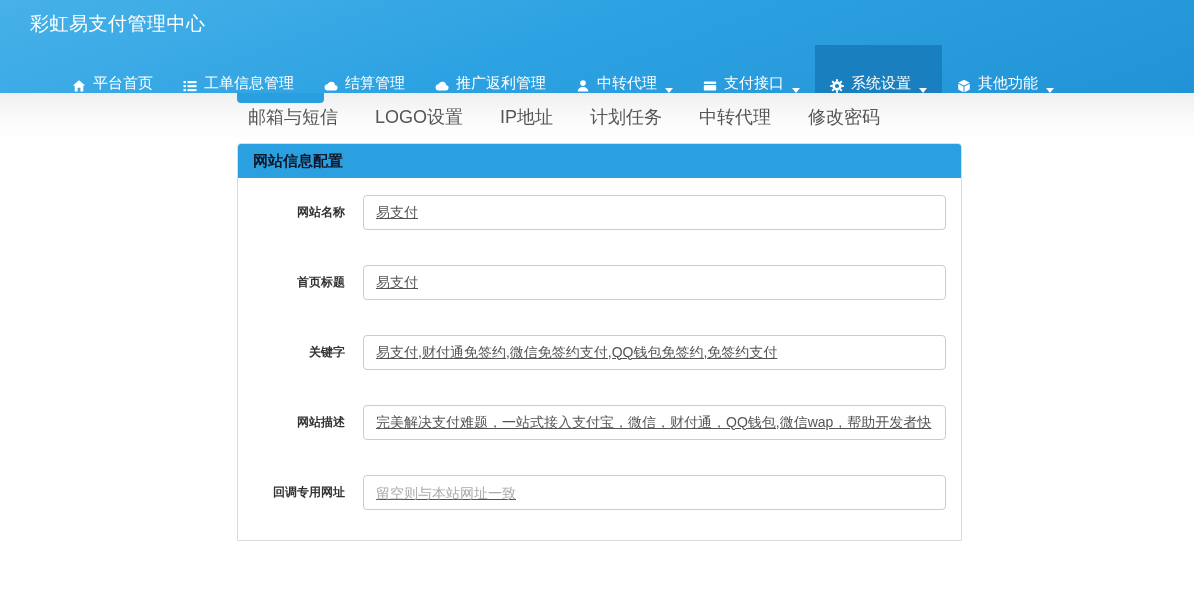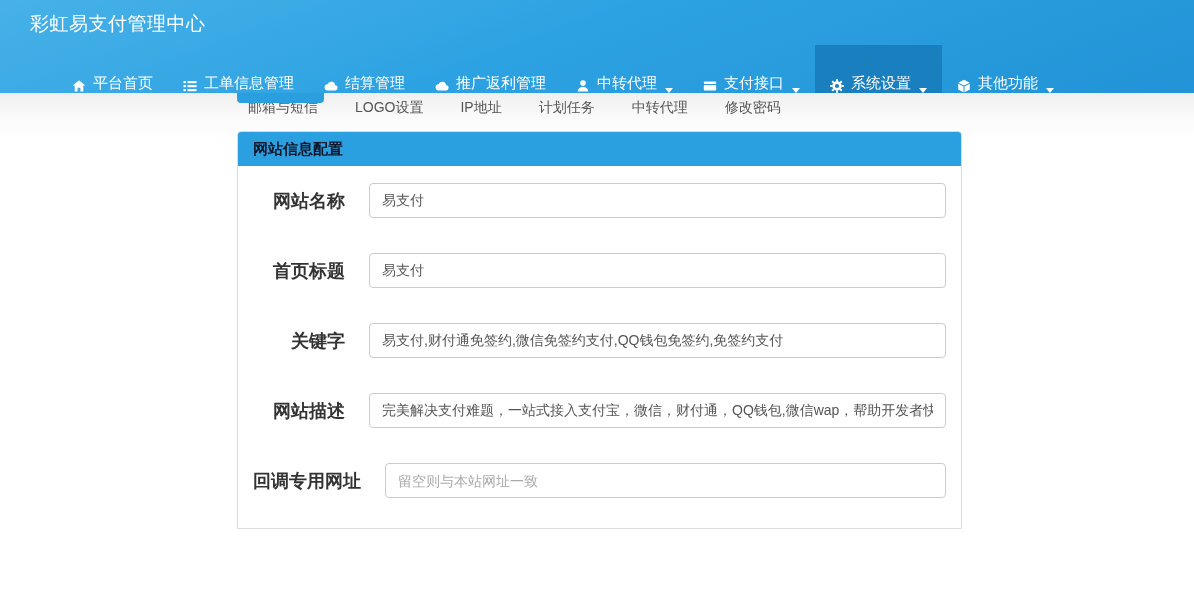--- a/index.html
+++ b/index.html
@@ -65,22 +65,22 @@
     position: absolute;
     left: 5px; top: 0;
     width: 87px; height: 10px;
     background: #2a9fdf;
     border-radius: 0 0 4px 4px;
     cursor: pointer;
   }
   .tabs-row {
     display: flex;
     gap: 37px;
-    padding: 6px 0 14px 16px;
-    font-size: 14px;
+    padding: 12px 0 14px 16px;
+    font-size: 18px;
     color: #555;
   }
   .tab-item { cursor: pointer; }
 
   
   .panel {
     margin-left: 5px;
     border: 1px solid #dcdcdc;
     border-radius: 4px 4px 0 0;
     background: #ffffff;
@@ -99,37 +99,38 @@
   .form-row {
     display: flex;
     align-items: center;
     margin-bottom: 35px;
   }
   .form-row:last-child { margin-bottom: 0; }
   .form-label {
     flex: 0 0 92px;
     text-align: right;
     font-weight: bold;
-    font-size: 18px;
+    font-size: 12px;
     color: #333;
-    margin-right: 24px;
+    margin-right: 18px;
     white-space: nowrap;
   }
   .form-input {
     flex: 1;
     height: 35px;
     border: 1px solid #cccccc;
     border-radius: 4px;
     padding: 6px 12px;
     font-size: 14px;
     color: #555;
     font-family: "Liberation Sans", "DejaVu Sans", sans-serif;
     outline: none;
     white-space: nowrap;
     overflow: hidden;
+    text-decoration: underline;
   }
   .form-input::placeholder { color: #aaaaaa; opacity: 1; }
 </style>
 </head>
 <body>
 
 <div class="topbar">
   <div class="brand-row">
     <div class="brand-title">彩虹易支付管理中心</div>
   </div>

